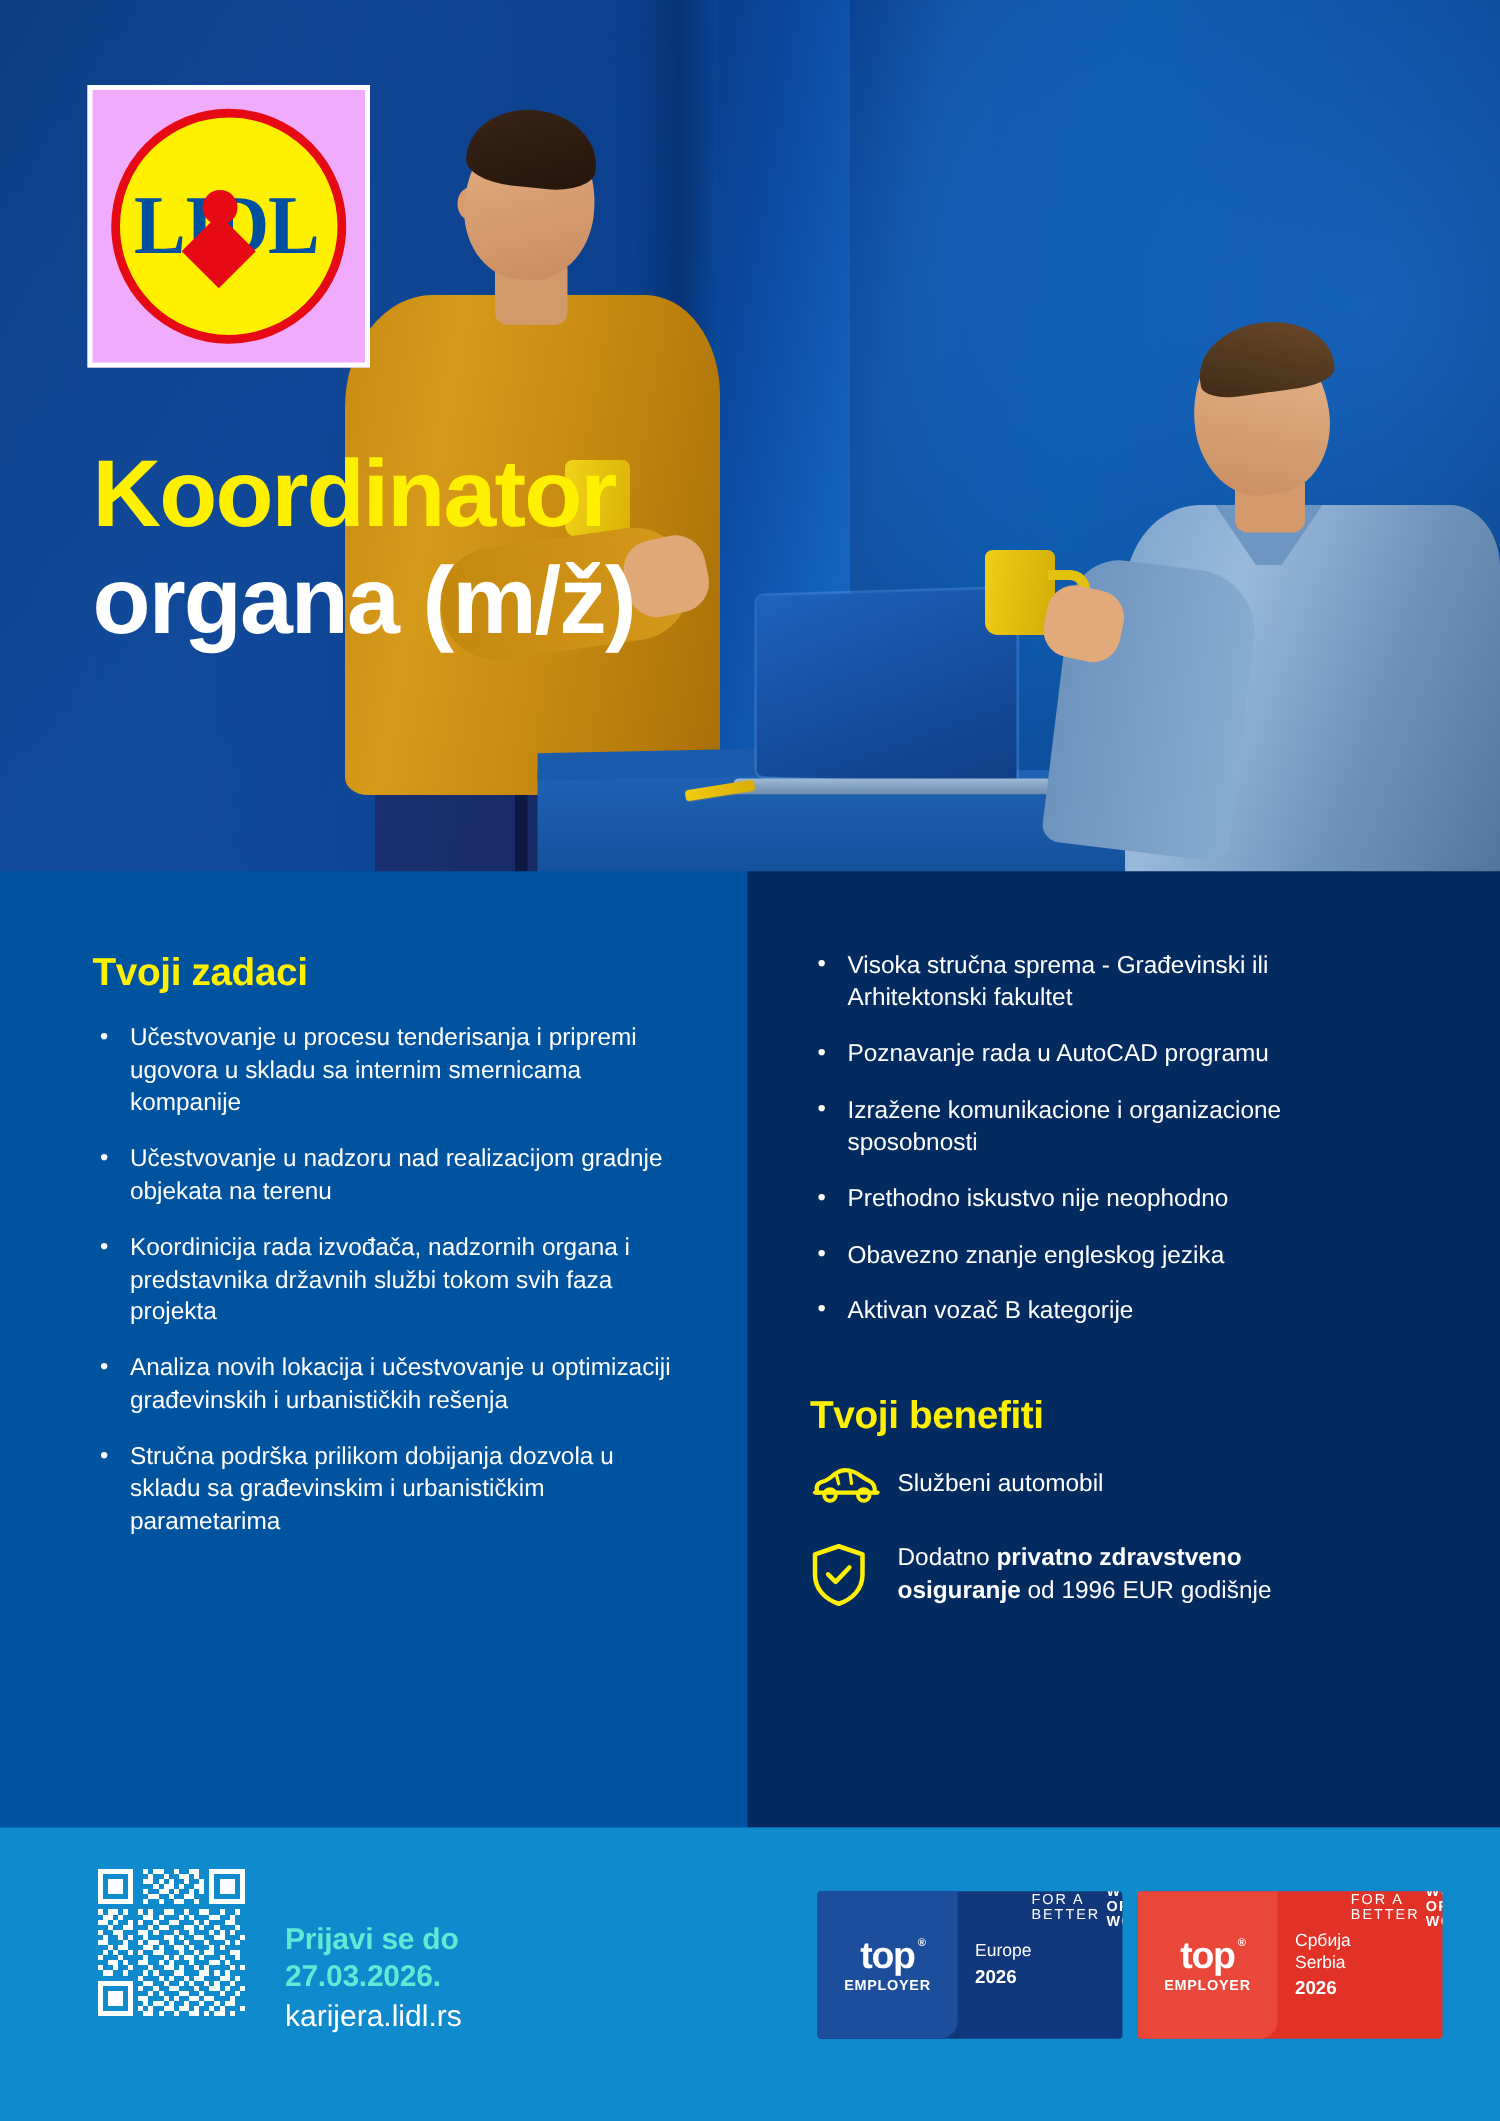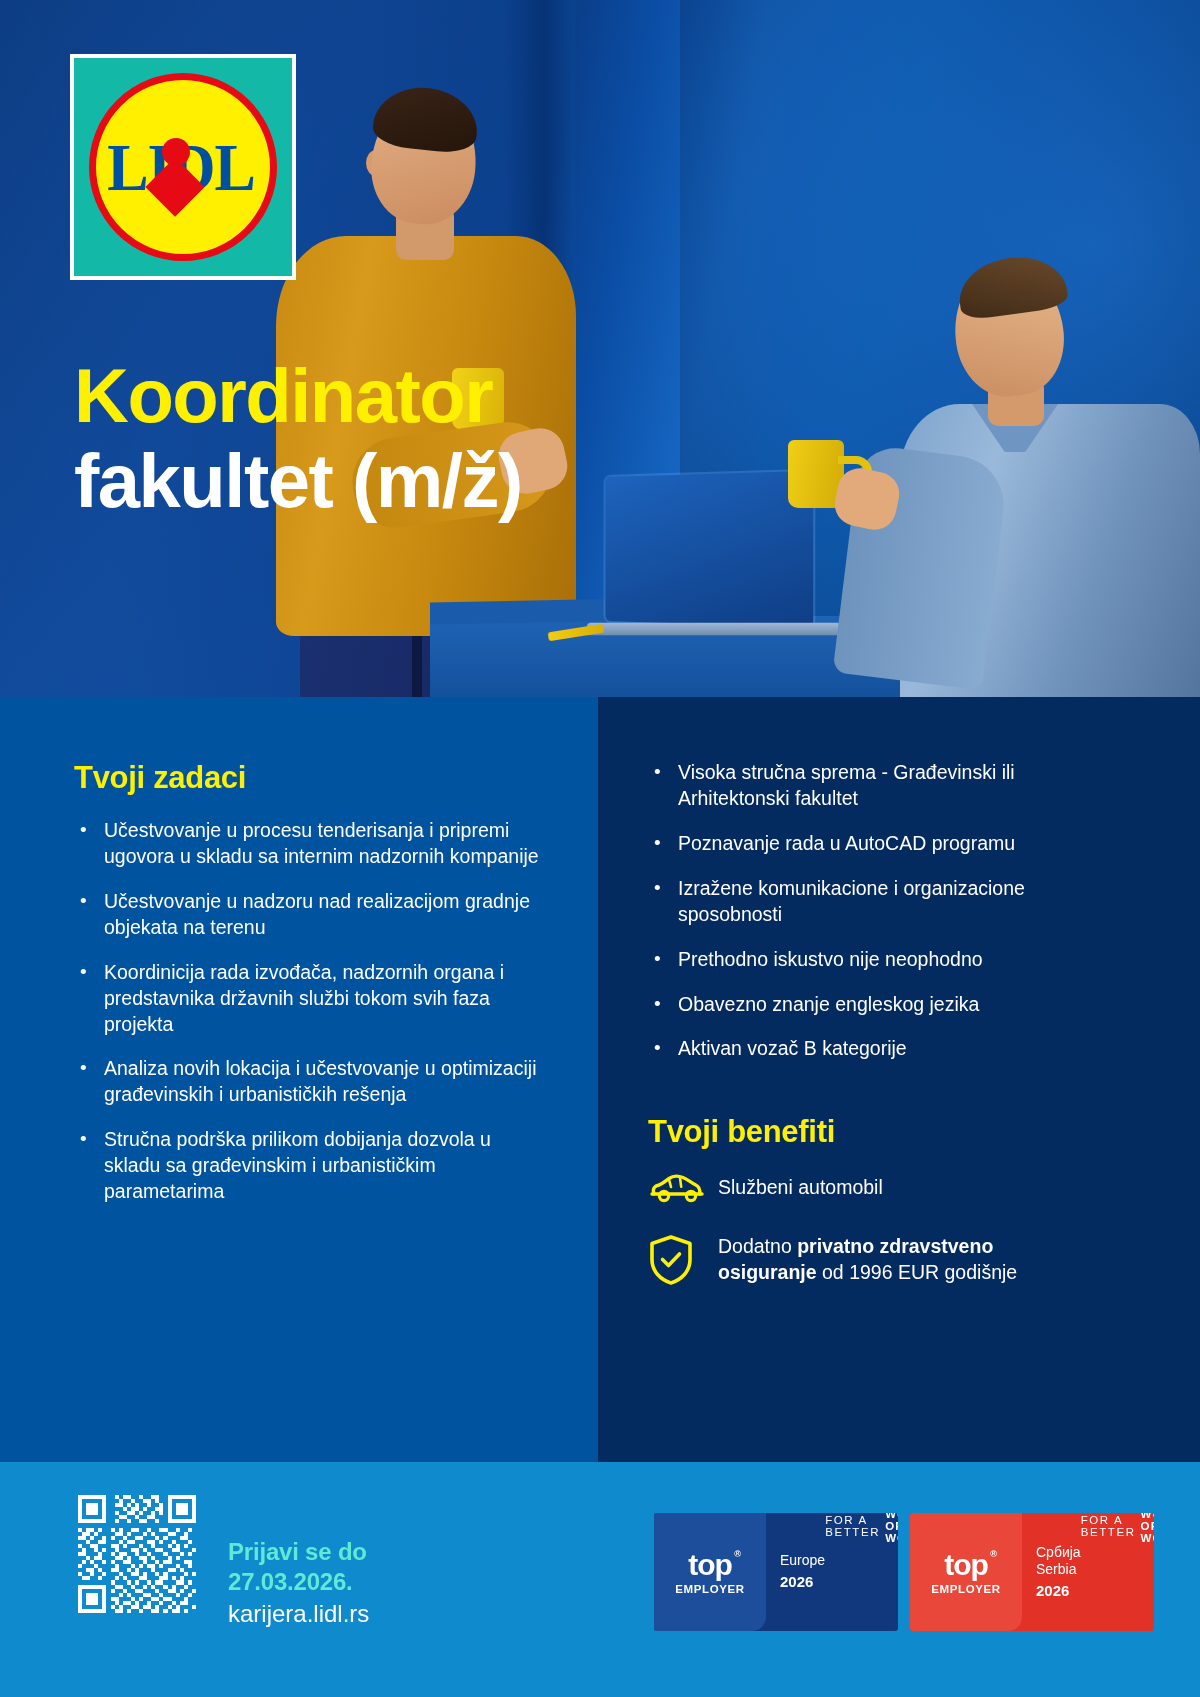--- a/index.html
+++ b/index.html
@@ -148,22 +148,22 @@
     background:linear-gradient(180deg,#9fb9d6,#6f8dae);
     border-radius:3px;transform:perspective(400px) rotateX(46deg);
   }
   .pencil{
     position:absolute;left:548px;top:628px;width:56px;height:9px;
     background:linear-gradient(90deg,#f2cc12,#d9ae06);border-radius:3px;transform:rotate(-9deg);
   }
 
   
   .logo{
-    position:absolute;left:70px;top:54px;width:226px;height:226px;
-    background:#14b8a6;border:4px solid #ffffff;box-sizing:border-box;
+    position:absolute;left:70px;top:68px;width:226px;height:226px;
+    background:#f0abfc;border:4px solid #ffffff;box-sizing:border-box;
     display:flex;align-items:center;justify-content:center;
   }
   .logo-circle{
     width:188px;height:188px;border-radius:50%;
     background:#FFF000;border:7px solid #E60A14;box-sizing:border-box;
     position:relative;display:flex;align-items:center;justify-content:center;
   }
   .logo-word{
     font-family:"Liberation Serif","DejaVu Serif",serif;
     font-weight:700;font-size:62px;color:#0050A0;letter-spacing:-1px;
@@ -329,30 +329,30 @@
   <div class="logo">
     <div class="logo-circle">
       <span class="logo-word">LIDL</span>
       <span class="logo-diamond"></span>
       <span class="logo-dot"></span>
     </div>
   </div>
 
   <div class="title">
     <span class="title-l1">Koordinator</span>
-    <span class="title-l2">fakultet (m/ž)</span>
+    <span class="title-l2">organa (m/ž)</span>
   </div>
 
   <div class="panel-left"></div>
   <div class="panel-right"></div>
 
   <div class="col col-left">
     <h2 class="sec-head">Tvoji zadaci</h2>
     <ul class="bullets">
-      <li>Učestvovanje u procesu tenderisanja i pripremi ugovora u skladu sa internim nadzornih kompanije</li>
+      <li>Učestvovanje u procesu tenderisanja i pripremi ugovora u skladu sa internim smernicama kompanije</li>
       <li>Učestvovanje u nadzoru nad realizacijom gradnje objekata na terenu</li>
       <li>Koordinicija rada izvođača, nadzornih organa i predstavnika državnih službi tokom svih faza projekta</li>
       <li>Analiza novih lokacija i učestvovanje u optimizaciji građevinskih i urbanističkih rešenja</li>
       <li>Stručna podrška prilikom dobijanja dozvola u skladu sa građevinskim i urbanističkim parametarima</li>
     </ul>
   </div>
 
   <div class="col col-right">
     <ul class="bullets">
       <li>Visoka stručna sprema - Građevinski ili Arhitektonski fakultet</li>

